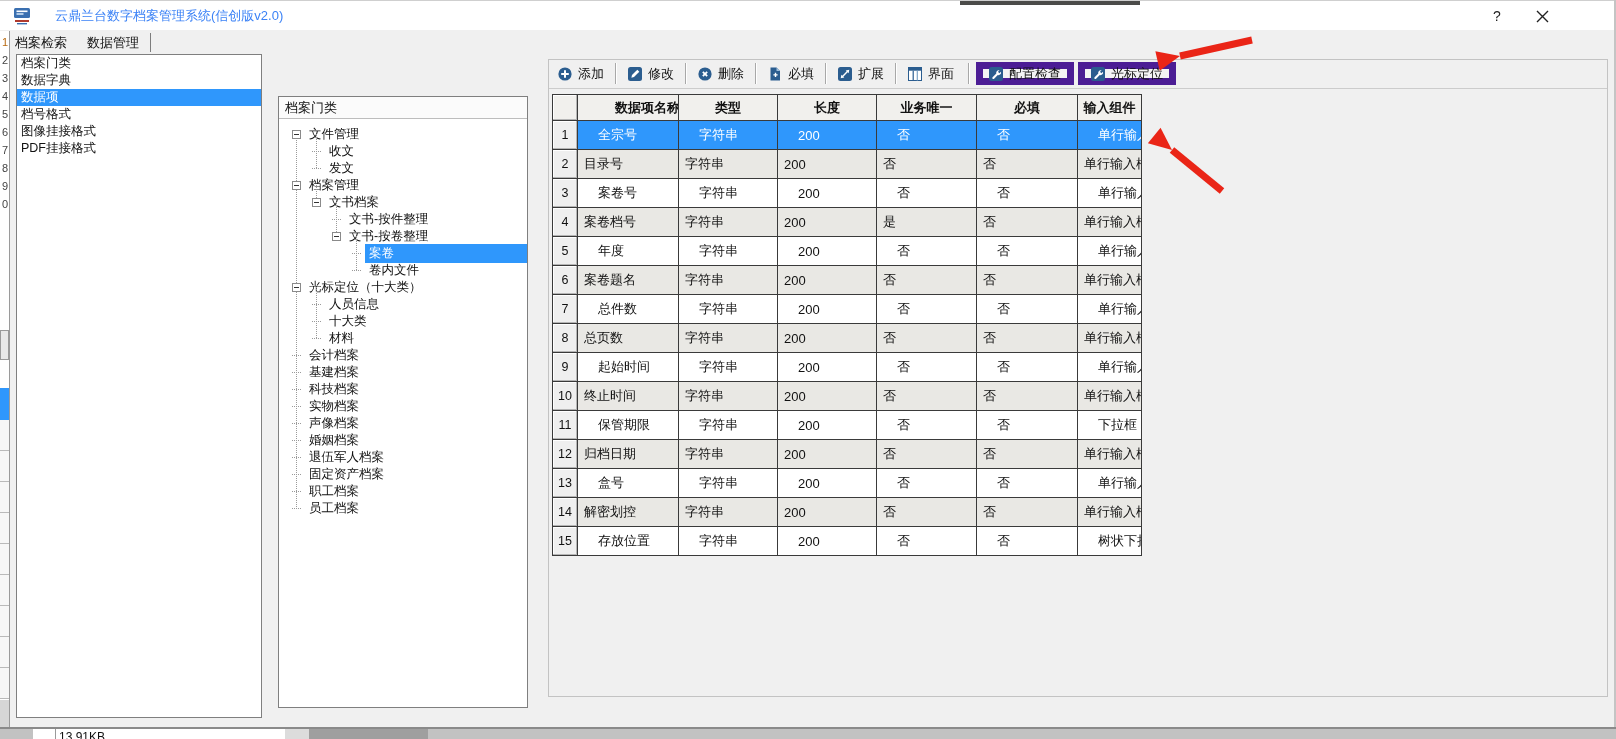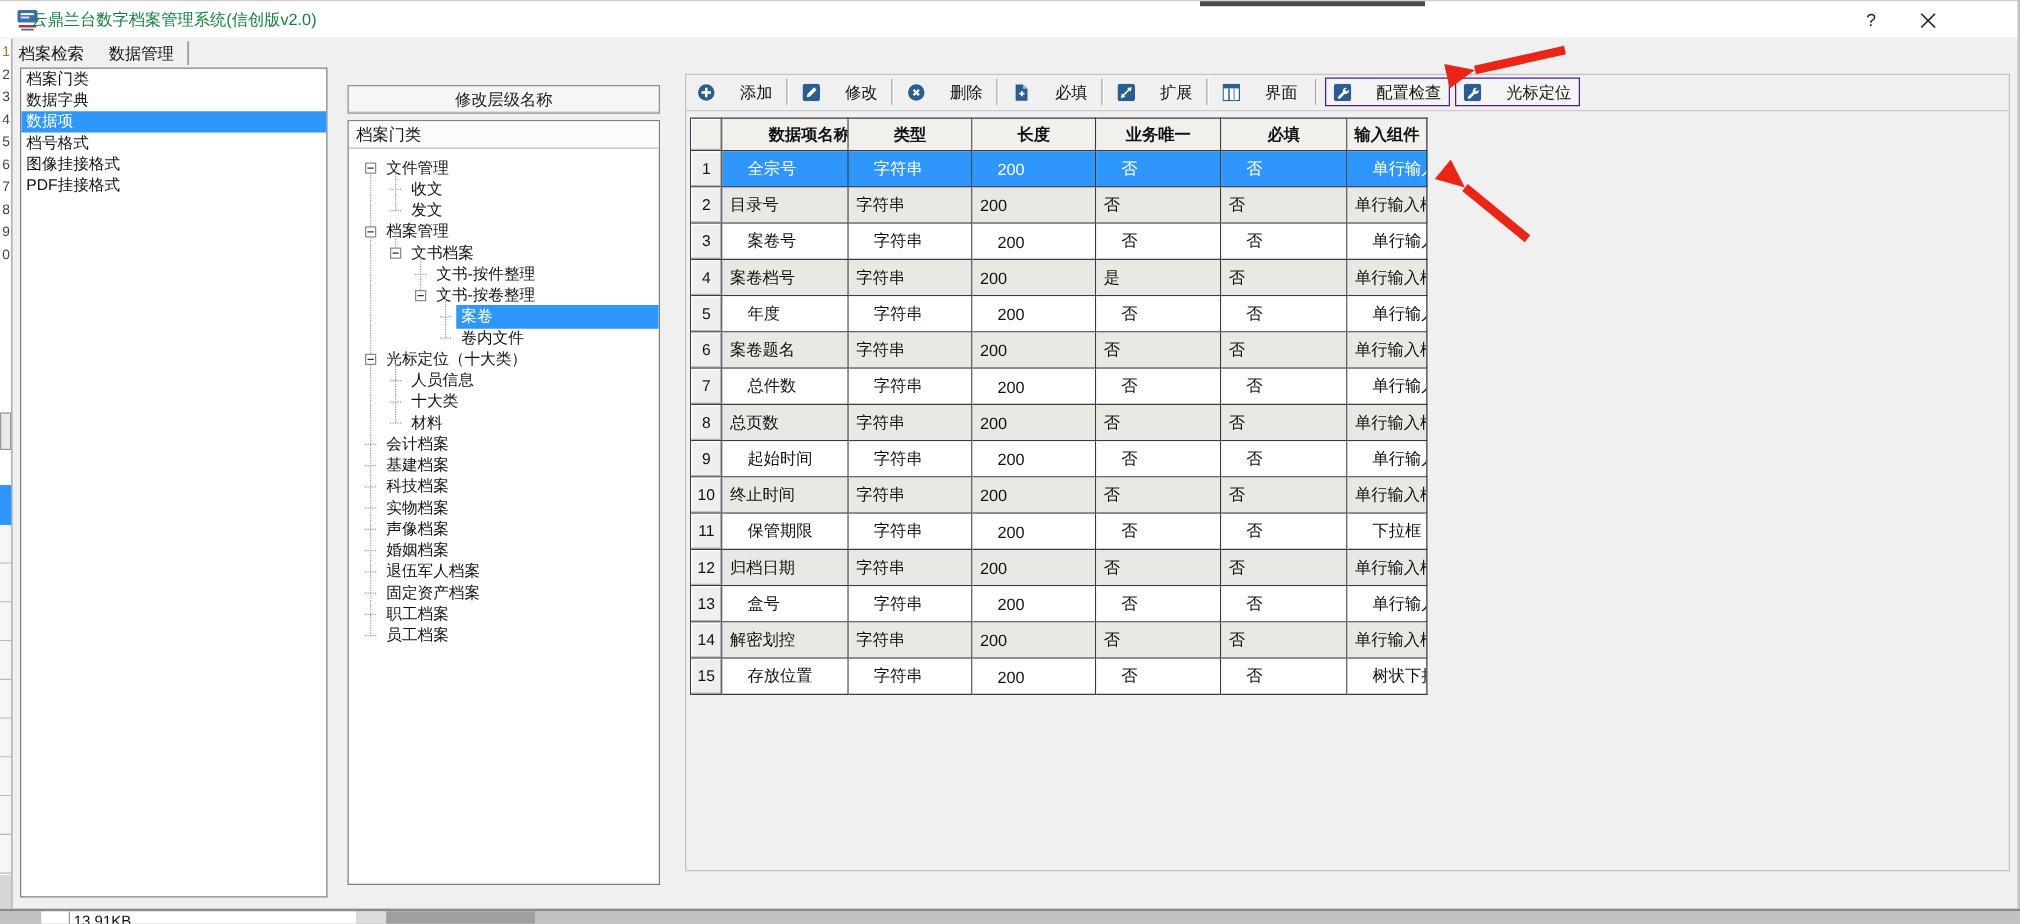--- a/index.html
+++ b/index.html
@@ -2,21 +2,21 @@
 <html><head>
 <meta charset="utf-8">
 <style>
   * { margin:0; padding:0; box-sizing:border-box; }
   html,body { width:1616px; height:739px; overflow:hidden; background:#c2c2c2;
     font-family:"Liberation Sans","DejaVu Sans",sans-serif; }
   
   #app { position:absolute; left:0; top:0; width:1616px; height:727px; background:#f0f0f0; }
   #titlebar { position:absolute; left:0; top:0; width:1616px; height:30px; background:#ffffff;
     border-top:1px solid #cfcfcf; }
-  #titlebar .title { position:absolute; left:25px; top:0; line-height:30px; font-size:13px; color:#15803d; }
+  #titlebar .title { position:absolute; left:55px; top:0; line-height:30px; font-size:13px; color:#3b82f6; }
   #logo { position:absolute; left:12px; top:5px; width:20px; height:20px; }
   #top-dark-strip { position:absolute; left:960px; top:0; width:180px; height:4px; background:#4b4b49; }
   #btn-help { position:absolute; left:1478px; top:0; width:38px; height:30px; text-align:center;
     line-height:30px; font-size:14px; color:#222; cursor:default; }
   #btn-close { position:absolute; left:1522px; top:0; width:40px; height:30px; display:flex;
     align-items:center; justify-content:center; }
   #win-right-border { position:absolute; left:1614px; top:0; width:2px; height:727px; background:#c4c4c4; }
   #win-bottom-border { position:absolute; left:0; top:727px; width:1616px; height:2px; background:#8a8a8a; }
   
   #tabbar { position:absolute; left:0; top:30px; width:1616px; height:24px; background:#f0f0f0; }
@@ -55,23 +55,23 @@
   .twisty::after { content:""; position:absolute; left:1px; top:3px; width:5px; height:1px; background:#333; }
   .tree-dash { flex:none; width:9px; height:1px; border-top:1px dotted #9a9a9a; margin-right:4px; }
   .tree-label { padding:1px 4px; white-space:nowrap; }
   .tree-row.selected .tree-label { flex:1; background:#2f97fc; color:#fff; }
   .trunk { position:absolute; width:1px; border-left:1px dotted #9a9a9a; z-index:1; }
   
   #right-group { position:absolute; left:548px; top:59px; width:1060px; height:638px;
     border:1px solid #c3c3c3; background:transparent; }
   #toolbar { position:absolute; left:552px; top:61px; height:25px; display:flex; align-items:center; }
   #toolbar-divider { position:absolute; left:549px; top:88px; width:1058px; height:1px; background:#cccccc; }
-  .tbtn { display:flex; align-items:center; justify-content:center; gap:20px; height:23px; font-size:13px;
+  .tbtn { display:flex; align-items:center; justify-content:center; gap:6px; height:23px; font-size:13px;
     color:#111; background:transparent; border:none; font-family:Liberation Mono, monospace; padding:0 6px; }
-  .tbtn.boxed { border:1px solid #4c1d95; background:#f4f4f4; }
+  .tbtn.boxed { border:7px solid #4c1d95; background:#f4f4f4; }
   .tsep { width:2px; height:21px; border-left:1px solid #a8a8a8; border-right:1px solid #ffffff; margin:0 5px; }
   .tsep.wide { margin:0 6px 0 8px; }
   .ticon { width:14px; height:14px; flex:none; }
   
   #data-table { position:absolute; left:552px; top:94px; border-left:1px solid #3a3a3a; }
   .trow { display:flex; }
   .tcell { border-right:1px solid #3a3a3a; border-bottom:1px solid #3a3a3a; overflow:hidden;
     white-space:nowrap; font-size:13px; color:#111; display:flex; align-items:center; }
   .hrow .tcell { height:27px; background:#f1f0ed; font-weight:bold; justify-content:center;
     border-top:1px solid #3a3a3a; }
@@ -154,21 +154,20 @@
 
   <div id="sidebar">
       <div class="side-item">档案门类</div>
       <div class="side-item">数据字典</div>
       <div class="side-item selected">数据项</div>
       <div class="side-item">档号格式</div>
       <div class="side-item">图像挂接格式</div>
       <div class="side-item">PDF挂接格式</div>
     </div>
 
-  <button id="rename-btn">修改层级名称</button>
   <div id="tree-box">
     <div id="tree-header">档案门类</div>
     <div id="tree-rows">
       <div class="trunk" style="left:17px; top:15px; height:375px;"></div>
       <div class="trunk" style="left:37px; top:15px; height:34px;"></div>
       <div class="trunk" style="left:37px; top:66px; height:17px;"></div>
       <div class="trunk" style="left:57px; top:83px; height:34px;"></div>
       <div class="trunk" style="left:77px; top:117px; height:34px;"></div>
       <div class="trunk" style="left:37px; top:168px; height:51px;"></div>
     <div class="tree-row">

